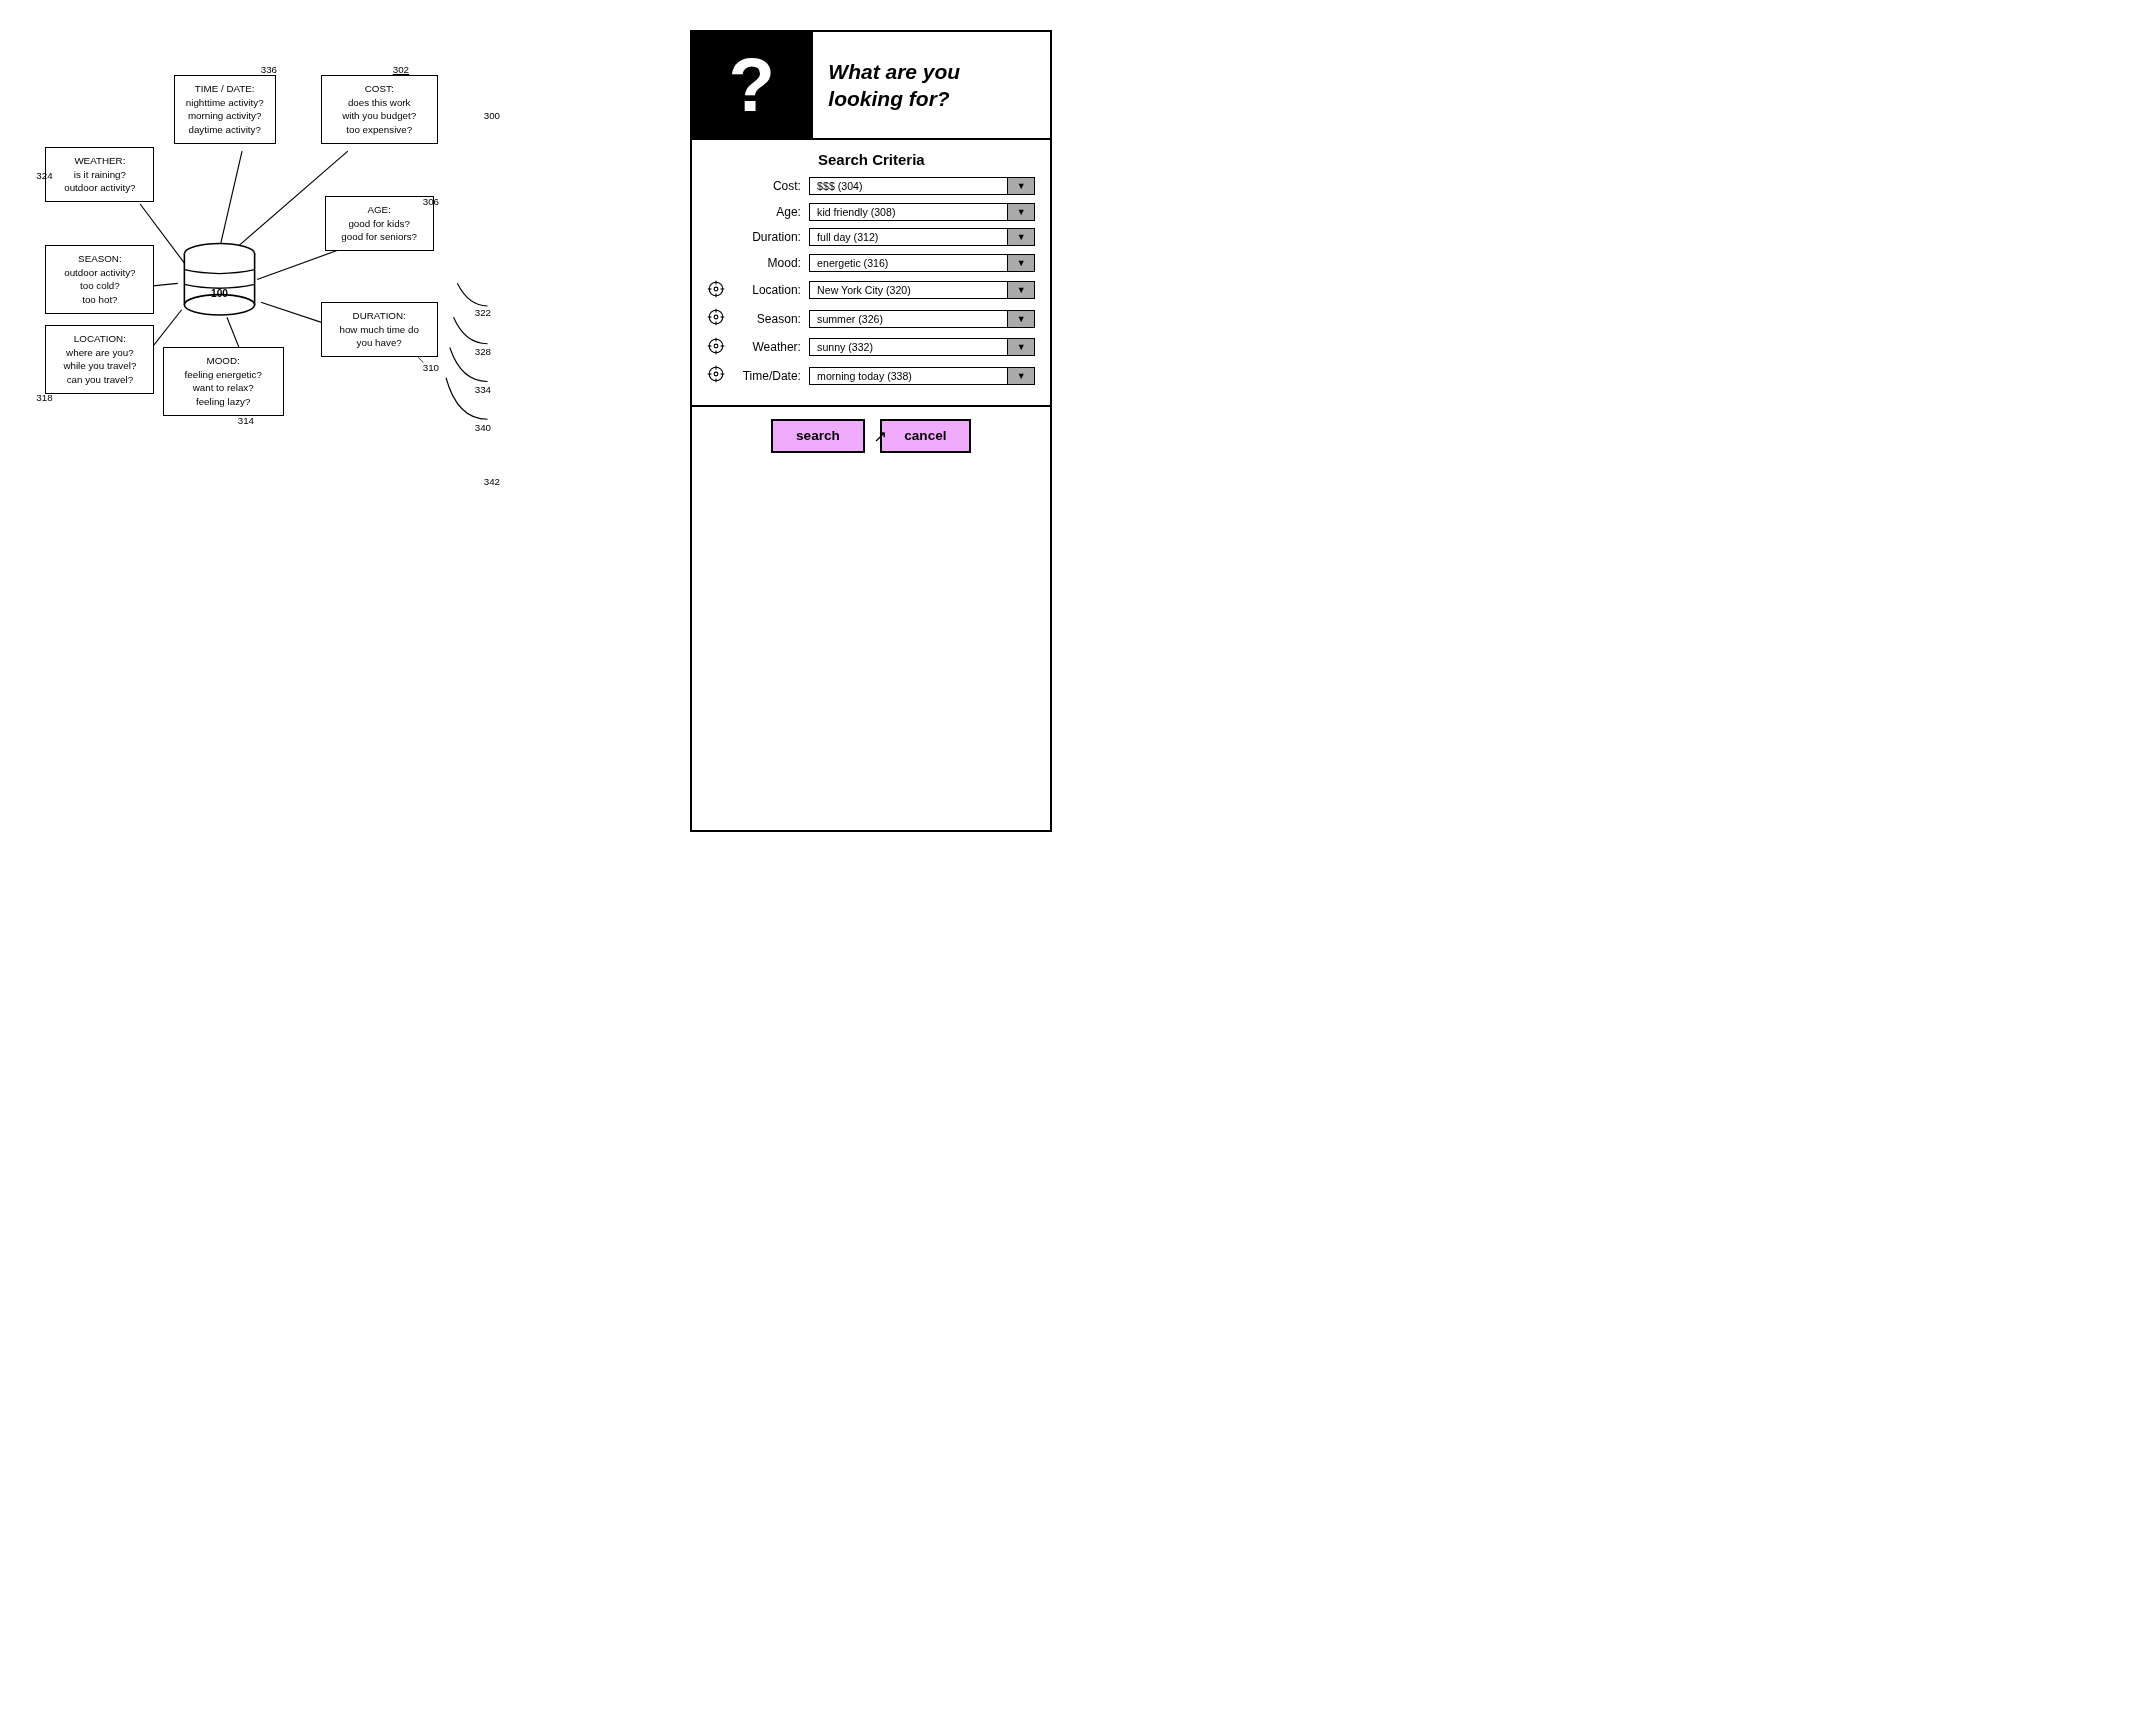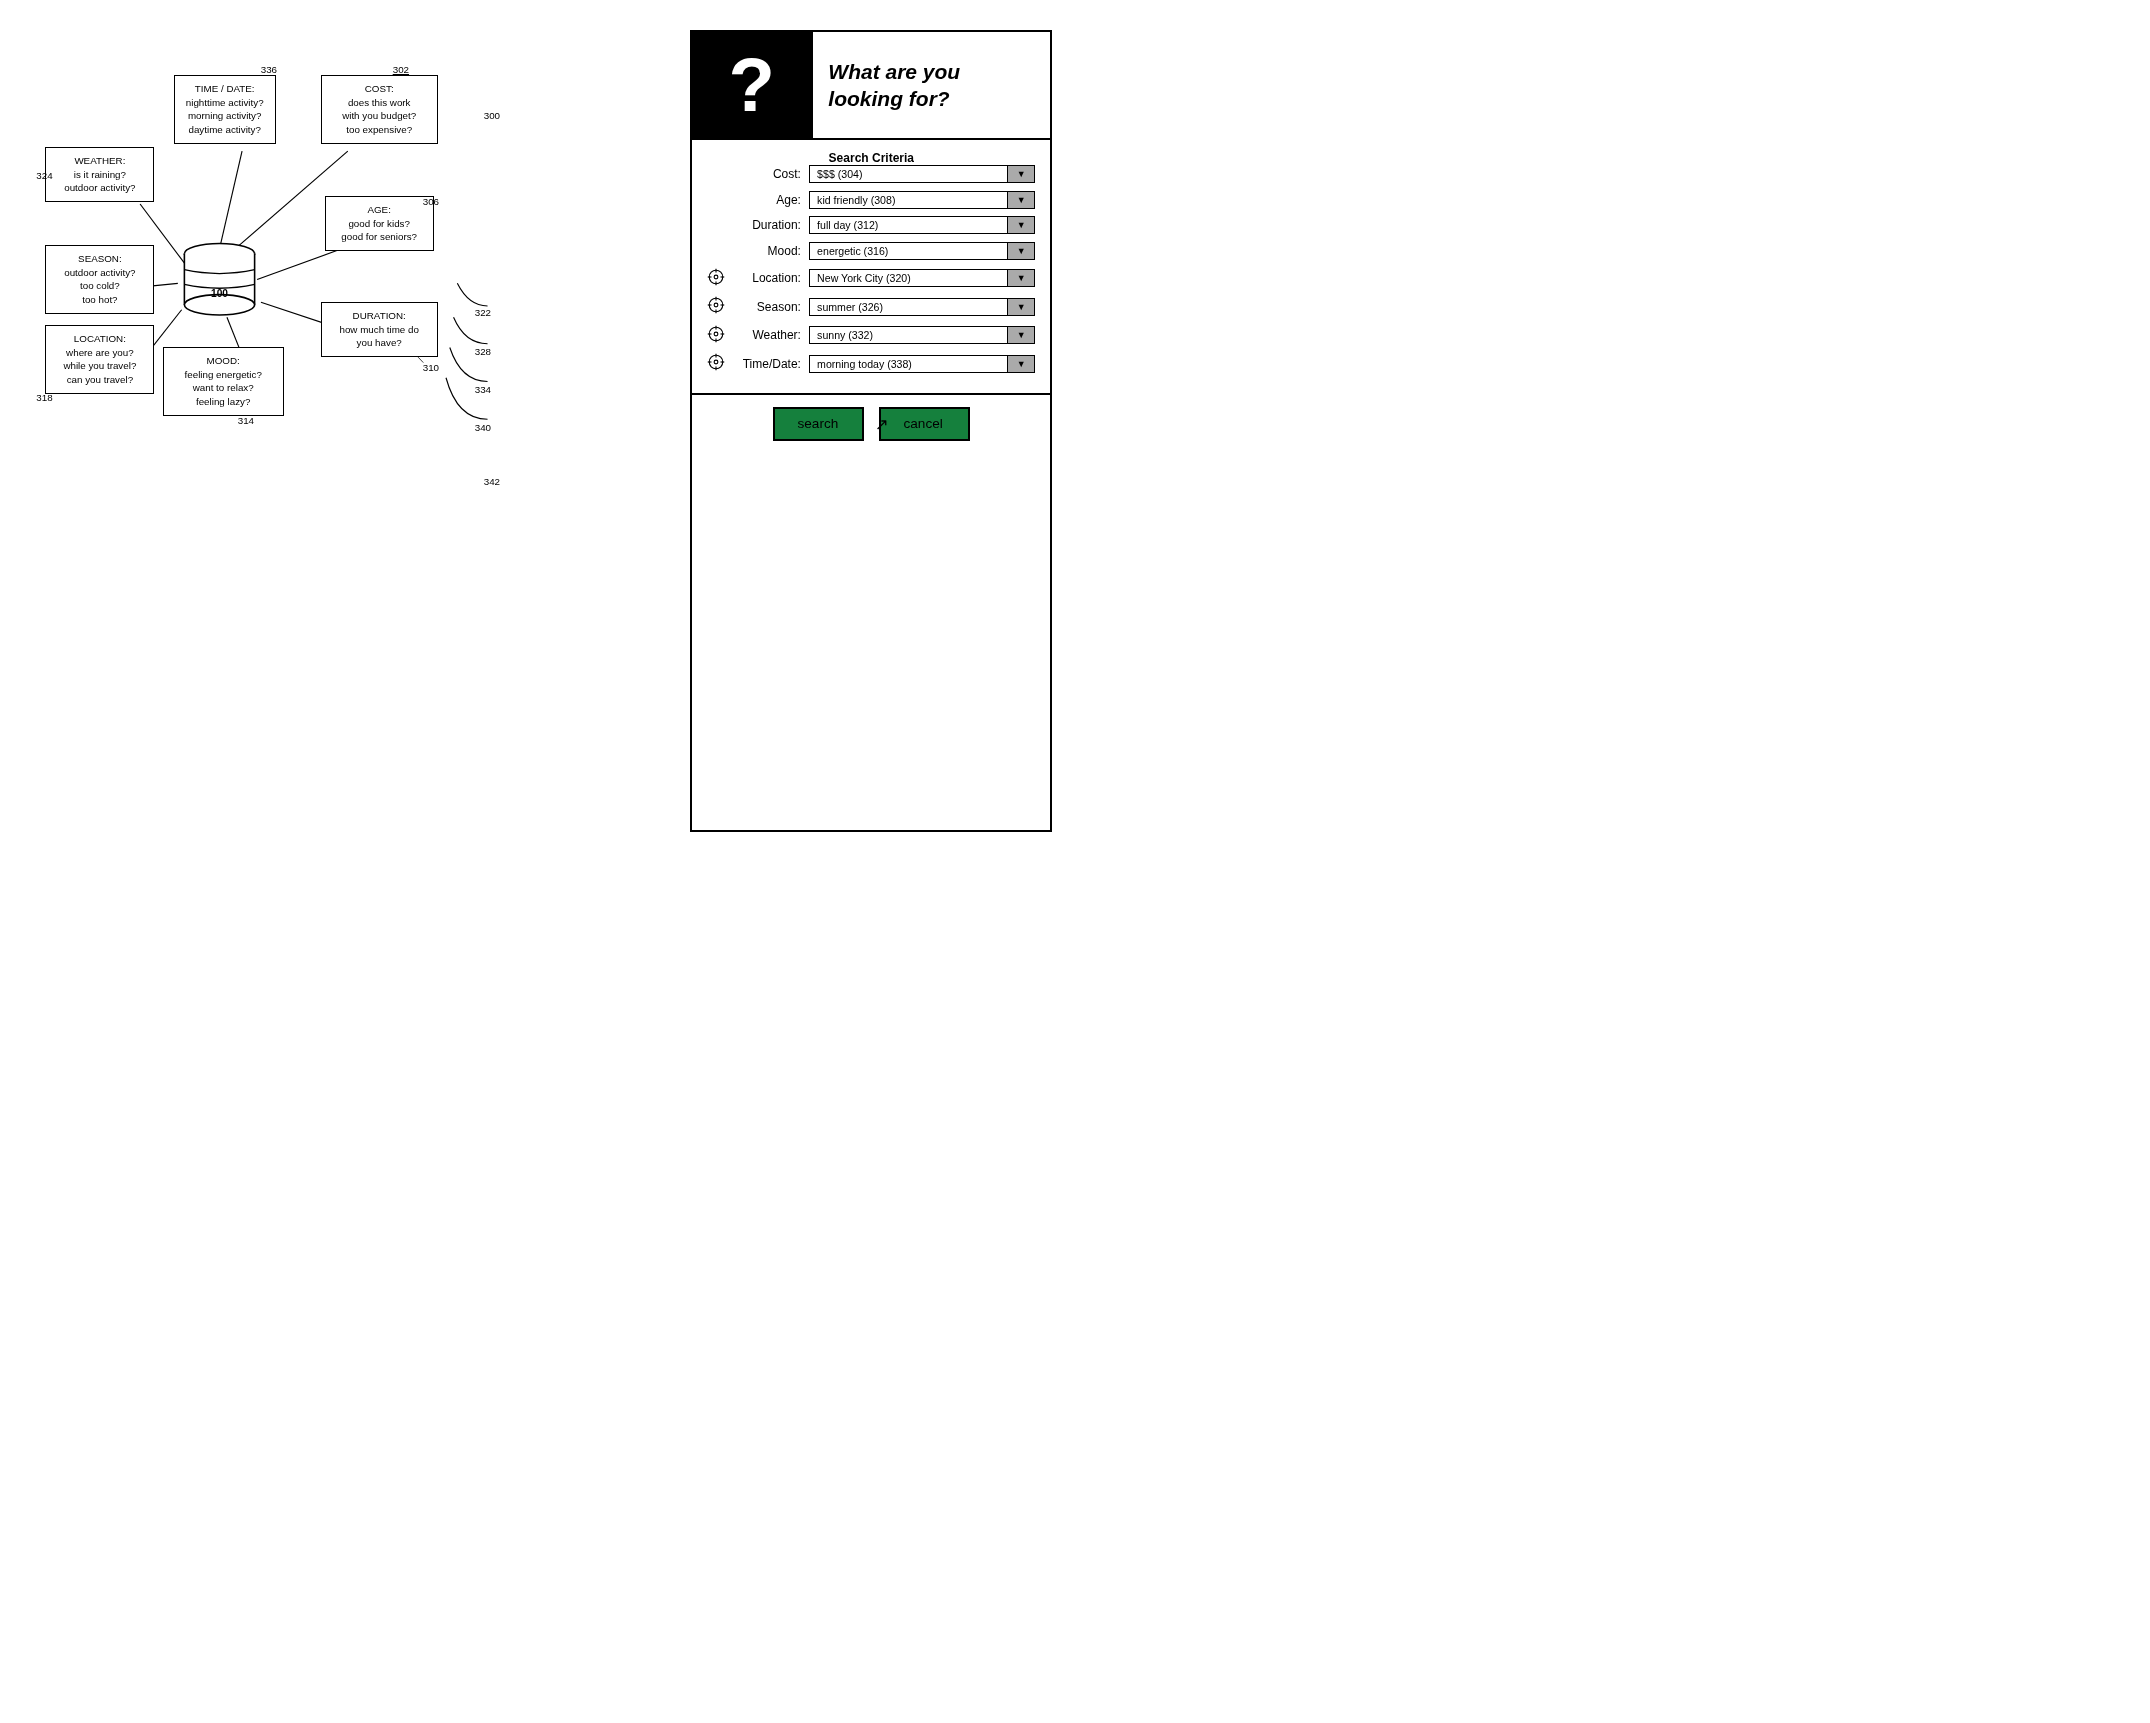--- a/index.html
+++ b/index.html
@@ -117,24 +117,25 @@
       line-height: 1.3;
       text-align: left;
     }
 
     .search-criteria-section {
       border-bottom: 2.3px solid #000;
       padding: 11.3px 15px;
     }
 
     .search-criteria-title {
-      font-size: 12px;
+      font-size: 15px;
       font-weight: bold;
       text-align: center;
       font-family: Arial, sans-serif;
+      margin-bottom: 9px;
     }
 
     .criteria-row {
       display: flex;
       align-items: center;
       margin-bottom: 7.6px;
       gap: 7.6px;
     }
 
     .criteria-label {
@@ -173,28 +174,28 @@
 
     .buttons-section {
       padding: 11.3px 15px;
       display: flex;
       gap: 15px;
       justify-content: center;
     }
 
     .action-button {
       border: 2.3px solid #000;
-      background: #15803d;
+      background: #f0abfc;
       padding: 7.6px 22.7px;
       font-size: 13.6px;
-      font-weight: normal;
+      font-weight: bold;
       font-family: Arial, sans-serif;
       cursor: pointer;
       min-width: 91px;
-      text-align: left;
+      text-align: right;
     }
 
     
     .cursor-arrow {
       position: absolute;
       bottom: 6px;
       left: 102px;
       font-size: 16.6px;
     }
   </style>

